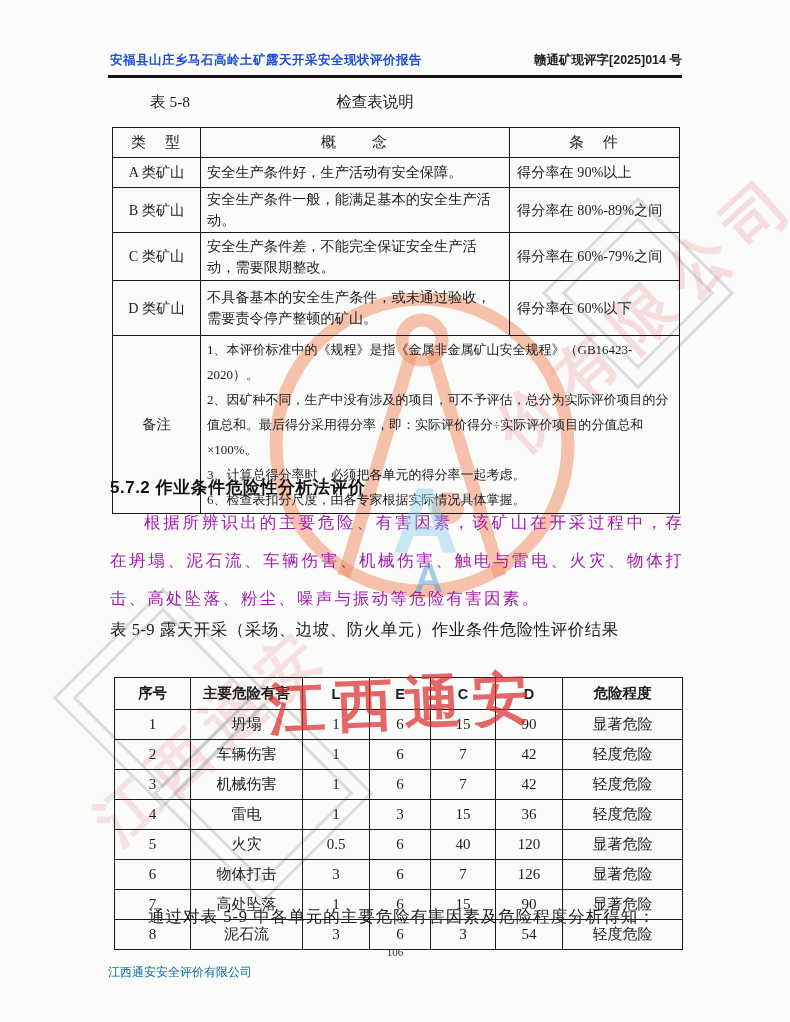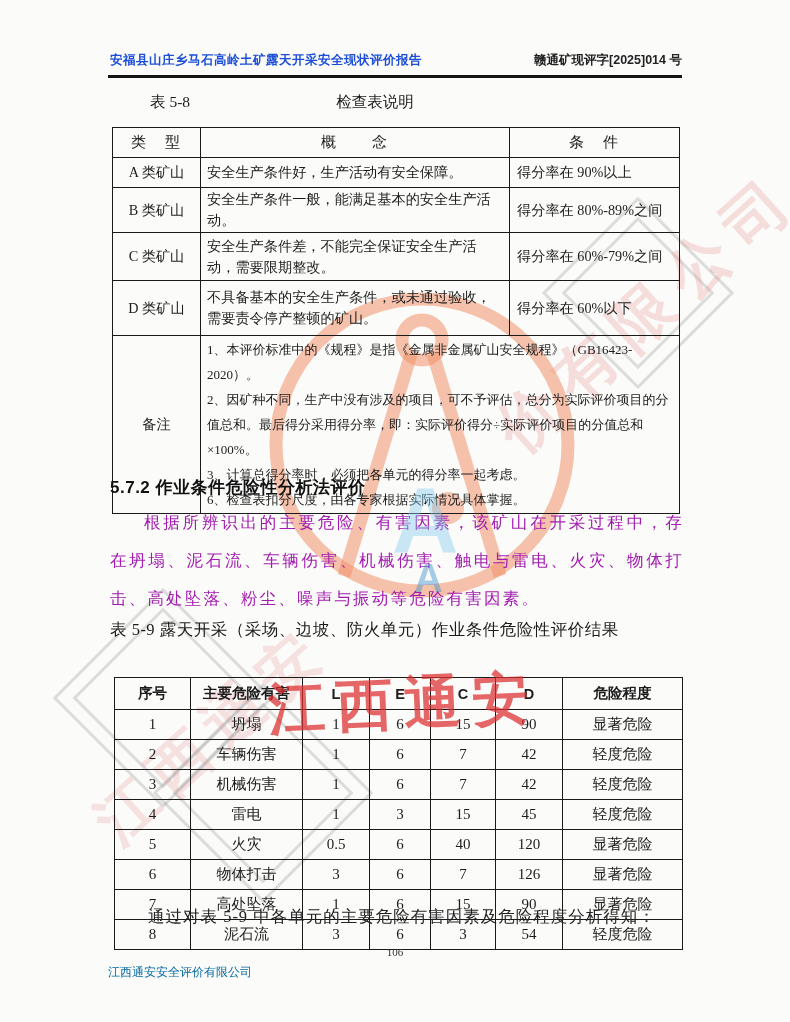--- a/index.html
+++ b/index.html
@@ -204,21 +204,21 @@
         <td>7</td>
         <td>42</td>
         <td>轻度危险</td>
       </tr>
       <tr>
         <td>4</td>
         <td>雷电</td>
         <td>1</td>
         <td>3</td>
         <td>15</td>
-        <td>45</td>
+        <td>36</td>
         <td>轻度危险</td>
       </tr>
       <tr>
         <td>5</td>
         <td>火灾</td>
         <td>0.5</td>
         <td>6</td>
         <td>40</td>
         <td>120</td>
         <td>显著危险</td>

